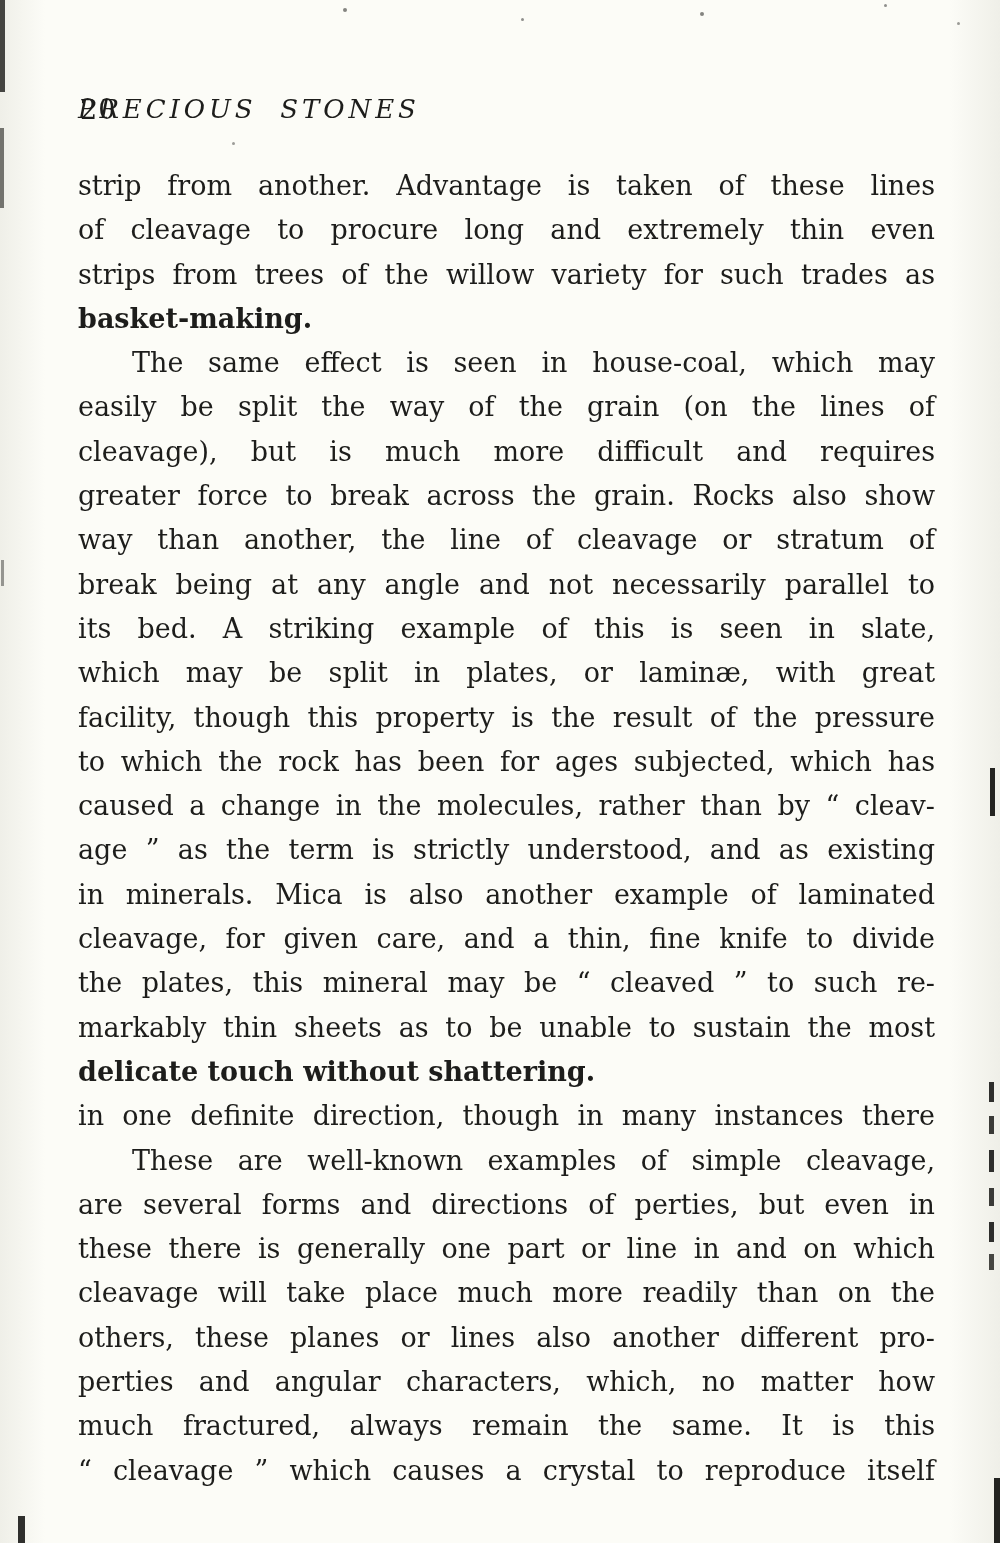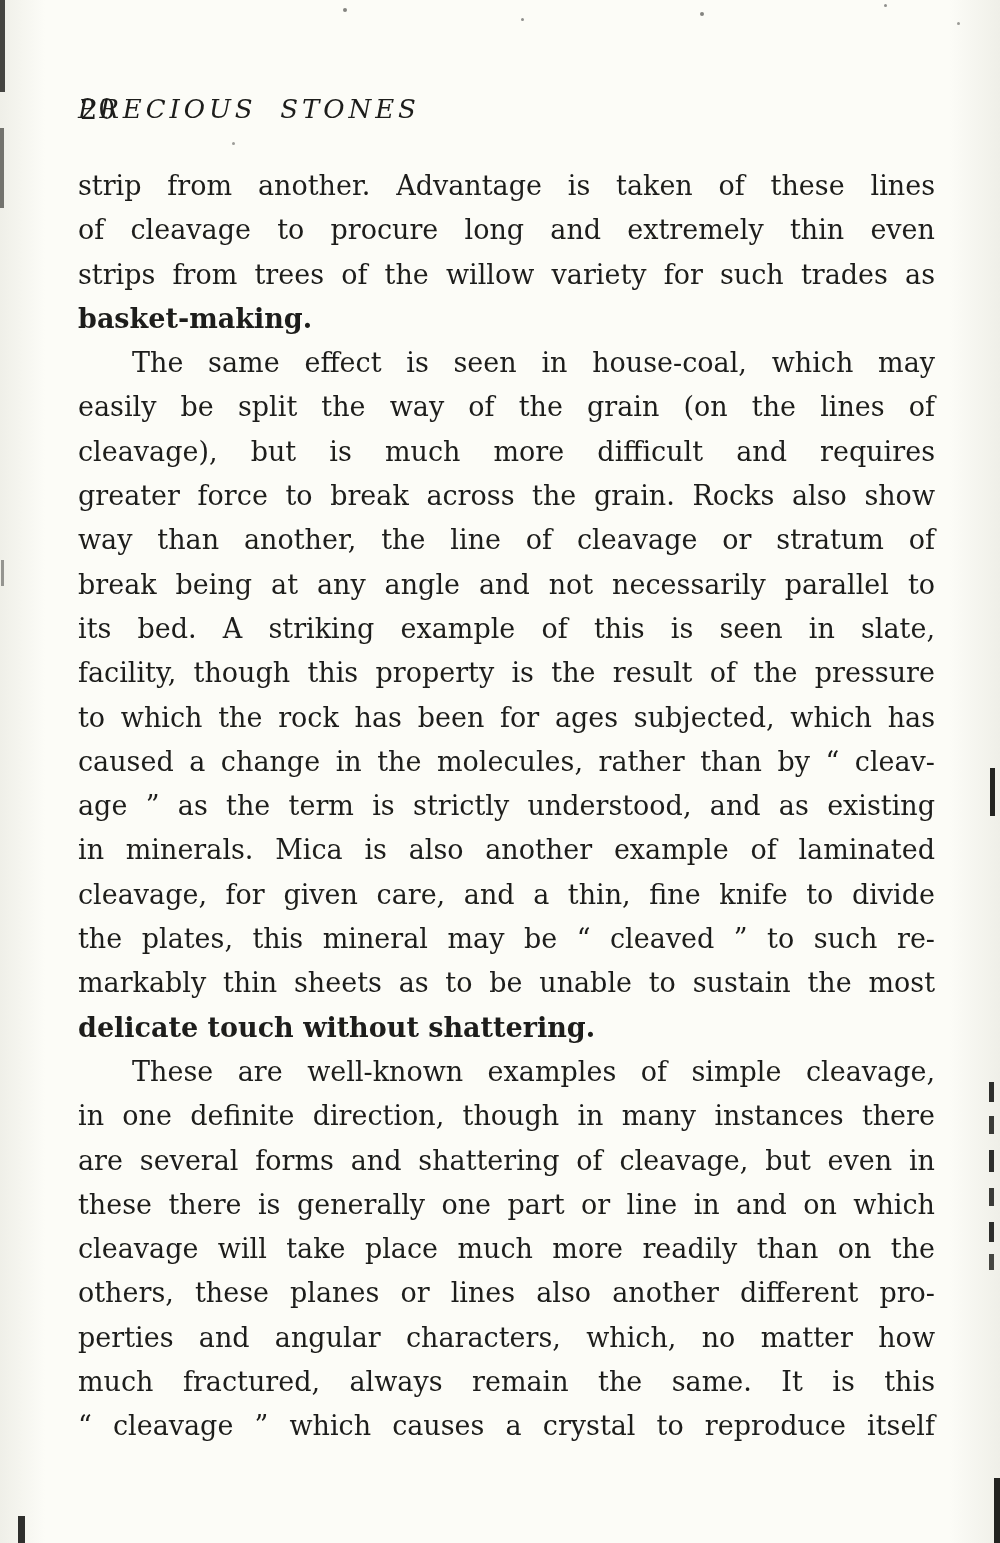--- a/index.html
+++ b/index.html
@@ -108,32 +108,33 @@
       <div class="line">of cleavage to procure long and extremely thin even</div>
       <div class="line">strips from trees of the willow variety for such trades as</div>
       <div class="line final">basket-making.</div>
       <div class="line indent">The same effect is seen in house-coal, which may</div>
       <div class="line">easily be split the way of the grain (on the lines of</div>
       <div class="line">cleavage), but is much more difficult and requires</div>
       <div class="line">greater force to break across the grain.  Rocks also show</div>
       <div class="line">way than another, the line of cleavage or stratum of</div>
       <div class="line">break being at any angle and not necessarily parallel to</div>
       <div class="line">its bed.  A striking example of this is seen in slate,</div>
+      <div class="line">which may be split in plates, or laminæ, with great</div>
       <div class="line">facility, though this property is the result of the pressure</div>
       <div class="line">to which the rock has been for ages subjected, which has</div>
       <div class="line">caused a change in the molecules, rather than by “ cleav-</div>
       <div class="line">age ” as the term is strictly understood, and as existing</div>
       <div class="line">in minerals.  Mica is also another example of laminated</div>
       <div class="line">cleavage, for given care, and a thin, fine knife to divide</div>
       <div class="line">the plates, this mineral may be “ cleaved ” to such re-</div>
       <div class="line">markably thin sheets as to be unable to sustain the most</div>
       <div class="line final">delicate touch without shattering.</div>
+      <div class="line">in one definite direction, though in many instances there</div>
       <div class="line indent">These are well-known examples of simple cleavage,</div>
-      <div class="line">in one definite direction, though in many instances there</div>
-      <div class="line">are several forms and shattering of cleavage, but even in</div>
+      <div class="line">are several forms and directions of perties, but even in</div>
       <div class="line">these there is generally one part or line in and on which</div>
       <div class="line">cleavage will take place much more readily than on the</div>
       <div class="line">others, these planes or lines also another different pro-</div>
       <div class="line">perties and angular characters, which, no matter how</div>
       <div class="line">much fractured, always remain the same.  It is this</div>
       <div class="line">“ cleavage ” which causes a crystal to reproduce itself</div>
     </div>
 </div>
 
 <div class="artifact a-left-1"></div>

